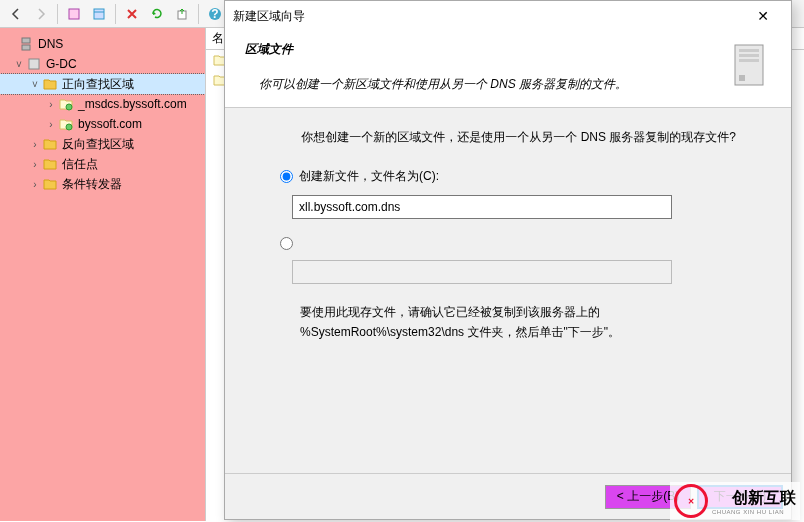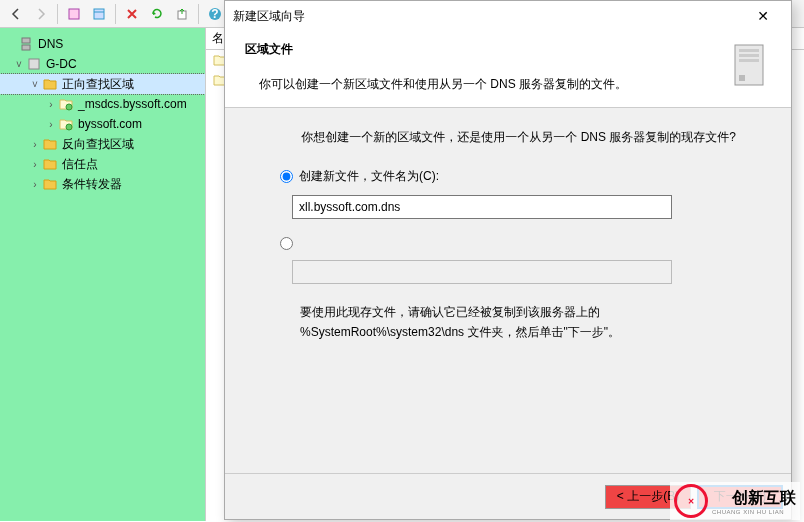--- a/index.html
+++ b/index.html
@@ -5,48 +5,48 @@
     * { margin: 0; padding: 0; box-sizing: border-box; font-family: "Microsoft YaHei", "Segoe UI", Tahoma, sans-serif; font-size: 12px; }
     body { background: #fff; width: 804px; height: 522px; overflow: hidden; position: relative; }
     
     
     .toolbar { height: 28px; border-bottom: 1px solid #ccc; display: flex; align-items: center; padding: 2px 4px; gap: 1px; background: #f5f5f5; }
     .tb-btn { width: 24px; height: 24px; display: flex; align-items: center; justify-content: center; border: 1px solid transparent; }
     .tb-sep { width: 1px; height: 20px; background: #ccc; margin: 0 3px; }
     
     
     .main-area { display: flex; height: 493px; }
-    .tree-panel { width: 206px; border-right: 1px solid #ccc; background: #86efac; padding: 6px 0; overflow: hidden; }
+    .tree-panel { width: 206px; border-right: 1px solid #ccc; background: #fca5a5; padding: 6px 0; overflow: hidden; }
     .tree-item { display: flex; align-items: center; height: 20px; padding: 0 4px; cursor: default; white-space: nowrap; }
     .tree-item.selected { background: #cce8ff; outline: 1px dotted #666; }
     .tree-toggle { width: 14px; text-align: center; color: #555; font-size: 10px; }
     .tree-icon { width: 16px; height: 16px; margin-right: 4px; display: flex; align-items: center; justify-content: center; }
     .folder-icon { fill: #f4c84a; stroke: #d4a017; }
     .right-empty { flex: 1; }
     .col-header { height: 22px; border-bottom: 1px solid #ccc; padding: 0 6px; display: flex; align-items: center; background: #fff; }
     .stub-row { display:flex; align-items:center; gap:4px; padding: 2px 6px; height:20px; }
     
     
     .dialog { position: absolute; left: 224px; top: 0; width: 568px; height: 520px; background: #f0f0f0; border: 1px solid #aaa; box-shadow: 4px 4px 12px rgba(0,0,0,0.2); }
     .dialog-title { height: 30px; display: flex; align-items: center; padding: 0 8px; background: #fff; font-size: 12px; }
     .dialog-title-text { flex: 1; }
     .dialog-close { width: 40px; text-align: center; font-size: 14px; font-family: Arial; }
     .dialog-header { background: #fff; padding: 10px 20px 14px 20px; border-bottom: 1px solid #ccc; display:flex; }
-    .dialog-header-text { flex:1; }
+    .dialog-header-text { flex:1;font-style:italic; }
     .dialog-header-title { font-weight: bold; font-size: 12px; }
     .dialog-header-sub { margin-top: 18px; padding-left: 14px; }
     .dialog-body { padding: 20px 55px 10px 55px; }
     .dialog-body p { margin-bottom: 22px; line-height: 1.5; text-align: right; }
     .radio-row { display: flex; align-items: center; margin-bottom: 10px; }
     .radio-row input[type=radio] { margin-right: 6px; }
     .text-input { width: 380px; height: 24px; border: 1px solid #777; padding: 2px 6px; background: #fff; margin-left: 12px; margin-bottom: 18px; }
     .text-input.disabled { background: #f0f0f0; border-color:#bbb; }
     .note { margin-left: 20px; line-height: 1.7; }
     .dialog-footer { position: absolute; bottom: 0; left: 0; right: 0; height: 46px; border-top: 1px solid #ccc; background:#f0f0f0; display: flex; justify-content: flex-end; align-items: center; padding: 0 8px; gap: 6px; }
-    .dialog-btn { min-width: 86px; height: 24px; border: 1px solid #999; background: #ef4444; padding: 0 10px; }
+    .dialog-btn { min-width: 86px; height: 24px; border: 1px solid #999; background: #d946ef; padding: 0 10px; }
     .dialog-btn.default { border: 2px solid #0078d7; }
     
     
     .watermark { position: absolute; right: 4px; bottom: 2px; display:flex; align-items:center; gap:4px; background: rgba(255,255,255,0.8); padding:2px 4px; }
     .watermark .circ { width:34px; height:34px; border-radius:50%; border:3px solid #e13; display:flex; align-items:center; justify-content:center; color:#e13; font-weight:bold; font-size:8px; }
     .watermark .txt { font-size:16px; font-weight: bold; margin-left: 20px; }
     .watermark .sub { font-size:6px; color:#888; letter-spacing:0.5px; }
   </style>
 </head>
 <body>

